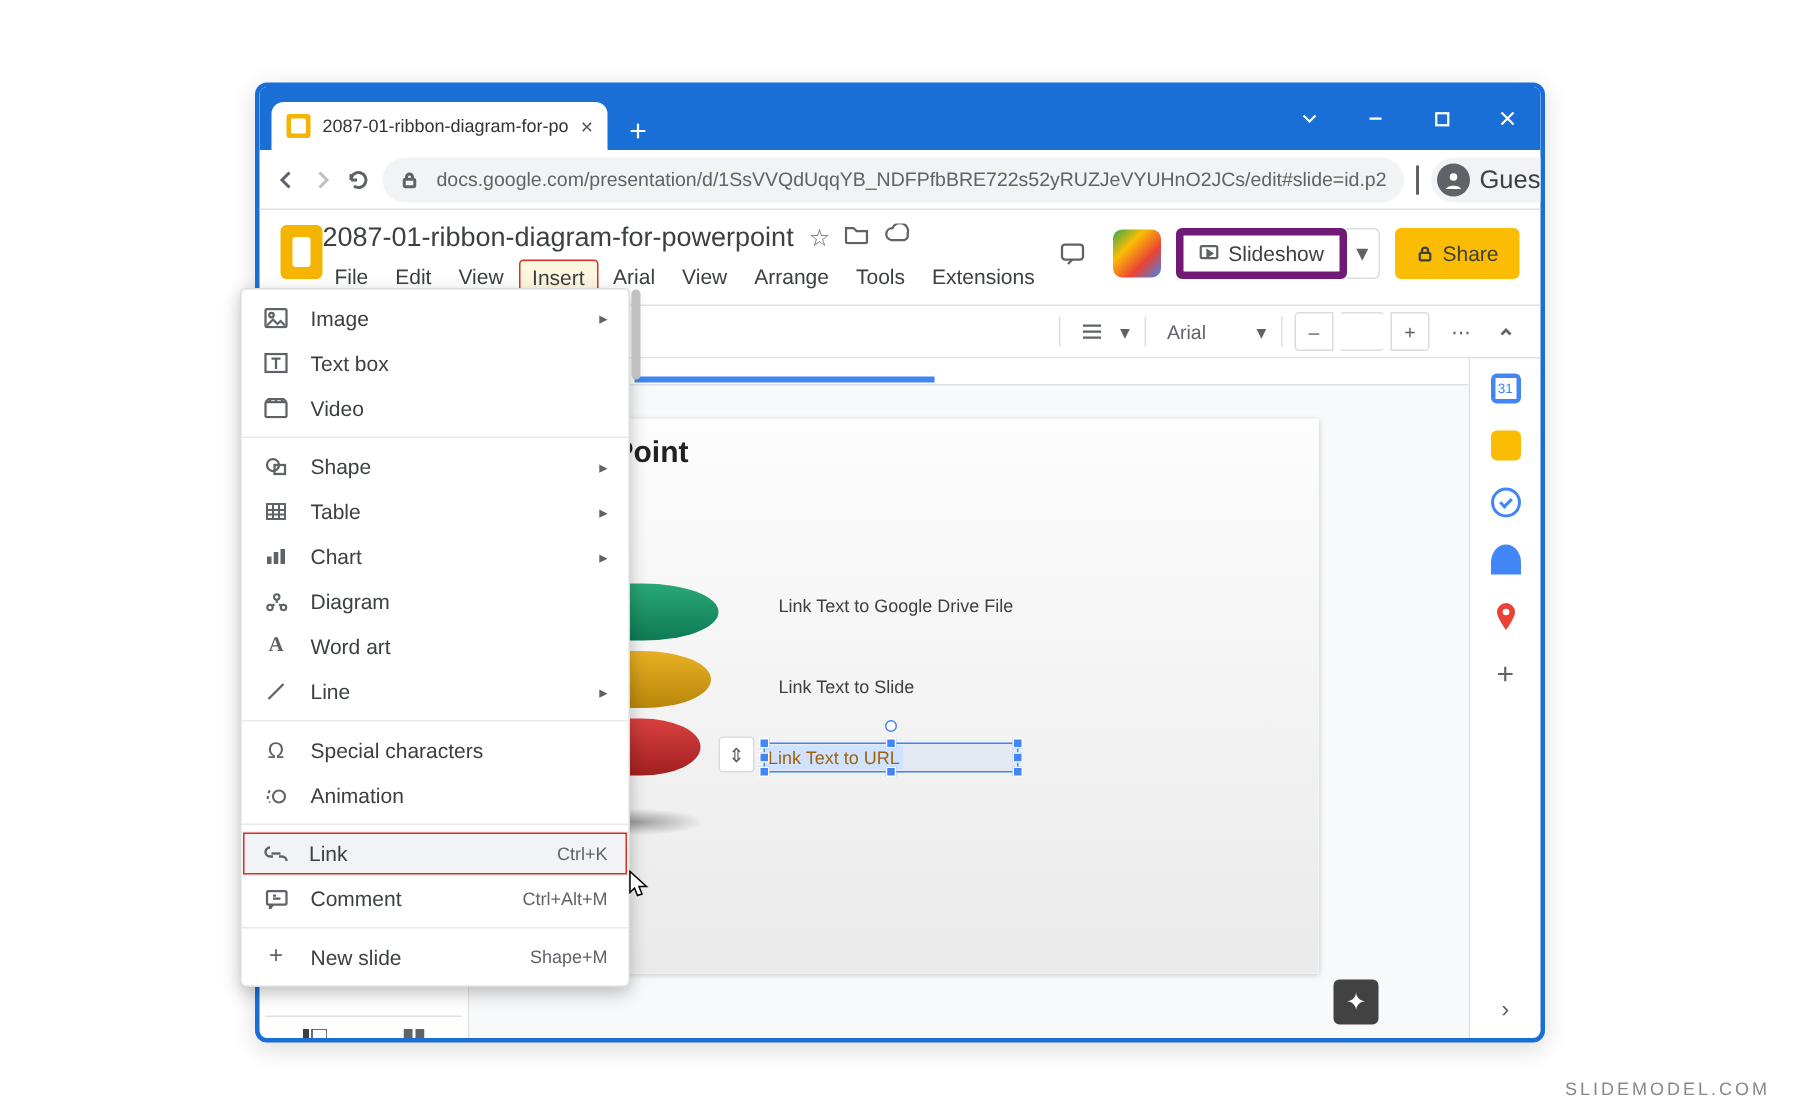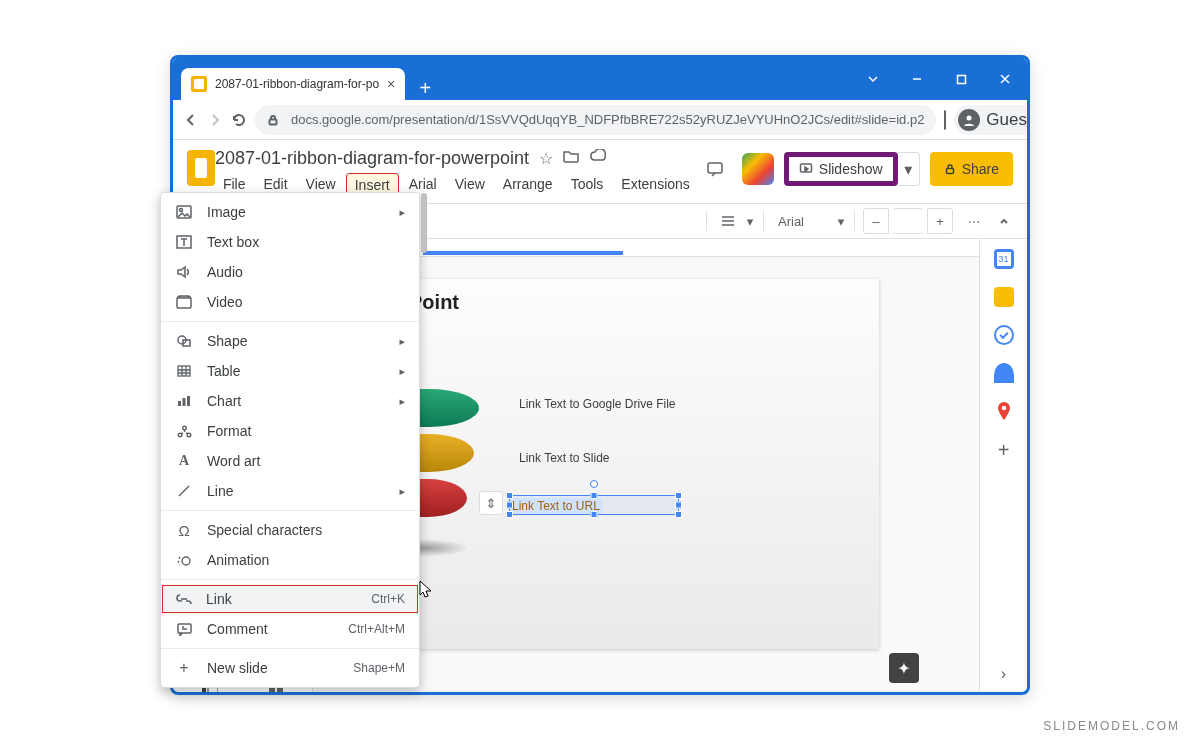--- a/index.html
+++ b/index.html
@@ -430,29 +430,20 @@
         <svg width="16" height="14" viewBox="0 0 16 14" fill="none" stroke="#5f6368" stroke-width="1.5">
           <rect x="1" y="1" width="14" height="12"></rect>
           <path d="M5 4h6M8 4v7"></path>
         </svg>
       </span>
       <span>Text box</span>
     </div>
   <div class="dd-item">
       <span class="dd-icon">
         <svg width="16" height="14" viewBox="0 0 16 14" fill="none" stroke="#5f6368" stroke-width="1.5">
-          <path d="M2 5v4h3l4 3V2L5 5z"></path>
-          <path d="M11 4a4 4 0 0 1 0 6"></path>
-        </svg>
-      </span>
-      <span>Audio</span>
-    </div>
-  <div class="dd-item">
-      <span class="dd-icon">
-        <svg width="16" height="14" viewBox="0 0 16 14" fill="none" stroke="#5f6368" stroke-width="1.5">
           <rect x="1" y="3" width="14" height="10" rx="1"></rect>
           <path d="M1 3l2-2h10l2 2M4 1v2M8 1v2M12 1v2"></path>
         </svg>
       </span>
       <span>Video</span>
     </div>
   <div class="dd-sep"></div>
   <div class="dd-item">
       <span class="dd-icon">
         <svg width="16" height="14" viewBox="0 0 16 14" fill="none" stroke="#5f6368" stroke-width="1.5">
@@ -486,21 +477,21 @@
     </div>
   <div class="dd-item">
       <span class="dd-icon">
         <svg width="15" height="13" viewBox="0 0 15 13" fill="none" stroke="#5f6368" stroke-width="1.4">
           <circle cx="7.5" cy="3" r="1.8"></circle>
           <circle cx="3" cy="10" r="1.8"></circle>
           <circle cx="12" cy="10" r="1.8"></circle>
           <path d="M7.5 5v2M6 8l-2 1M9 8l2 1"></path>
         </svg>
       </span>
-      <span>Format</span>
+      <span>Diagram</span>
     </div>
   <div class="dd-item">
       <span class="dd-icon" style="font-weight:bold;font-family:serif;font-size:14px">A</span>
       <span>Word art</span>
     </div>
   <div class="dd-item">
       <span class="dd-icon">
         <svg width="14" height="14" viewBox="0 0 14 14" stroke="#5f6368" stroke-width="1.5">
           <path d="M2 12L12 2"></path>
         </svg>

